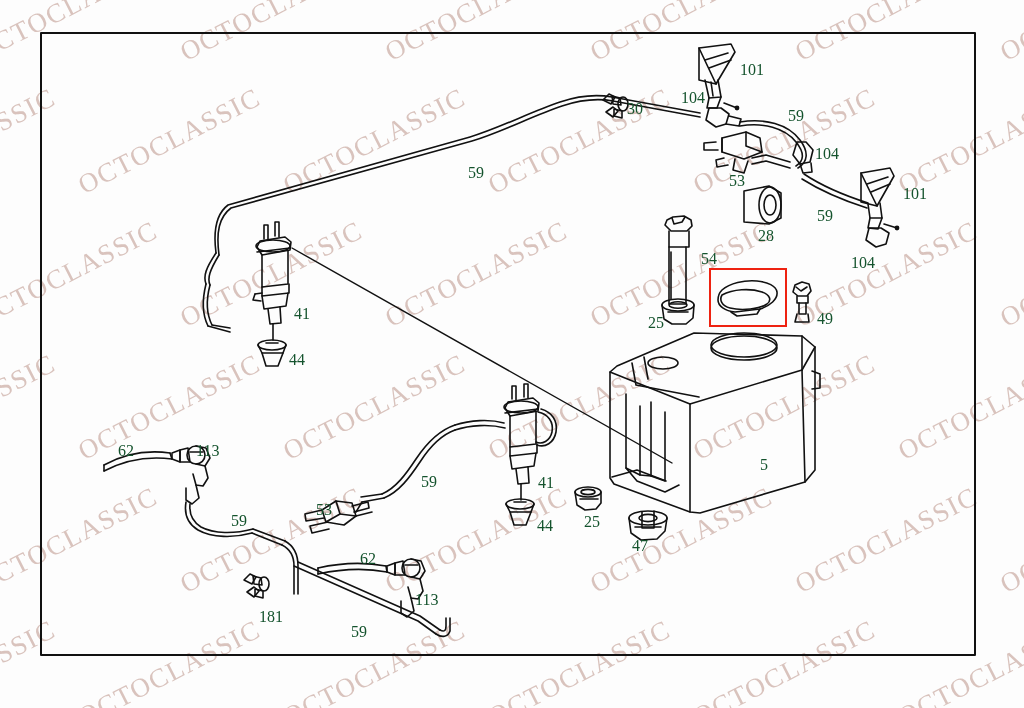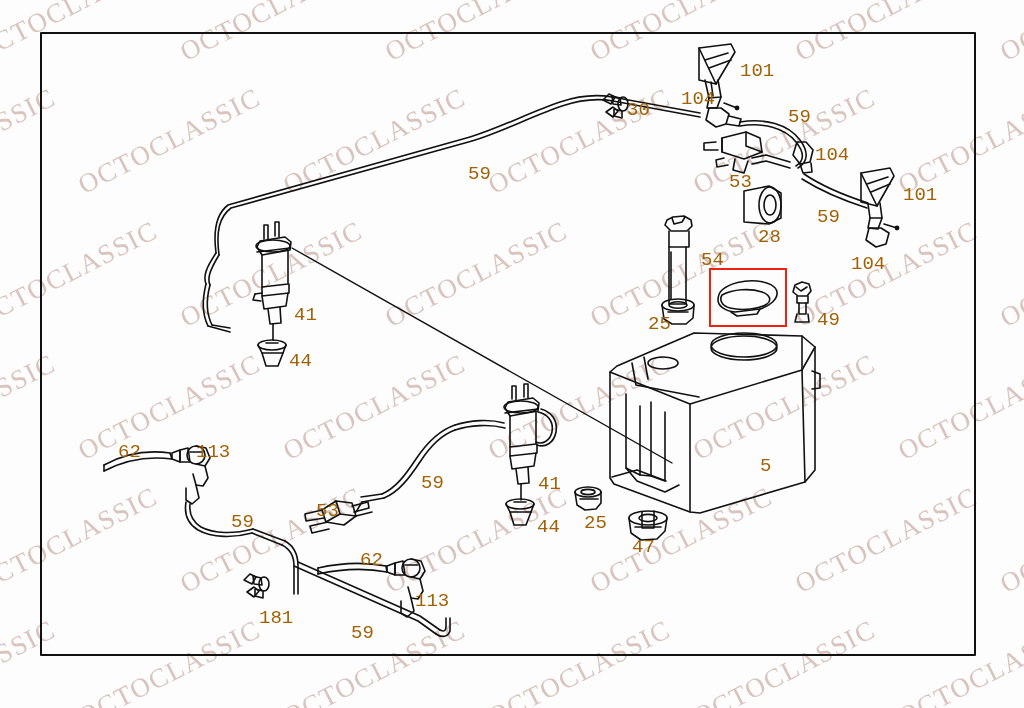--- a/index.html
+++ b/index.html
@@ -14,23 +14,23 @@
   .wm{position:absolute;white-space:nowrap;color:#d9c3bd;
       font-family:"Liberation Serif","DejaVu Serif",serif;
       font-size:27px;letter-spacing:1.5px;
       transform:rotate(-27deg);transform-origin:left top;
       font-weight:400;}
 
   
   #diagram{position:absolute;left:0;top:0;z-index:3;}
 
   
-  .lbl{position:absolute;z-index:5;color:#a16207;
-       font-family:Liberation Mono, monospace;
-       font-size:19px;font-weight:400;line-height:1;
+  .lbl{position:absolute;z-index:5;color:#14532d;
+       font-family:Liberation Serif, serif;
+       font-size:16px;font-weight:400;line-height:1;
        white-space:nowrap;}
 
   
   #hl{position:absolute;z-index:4;border:2px solid #ee2211;
       background:transparent;}
 </style>
 </head>
 <body>
 
 <div id="stage">

